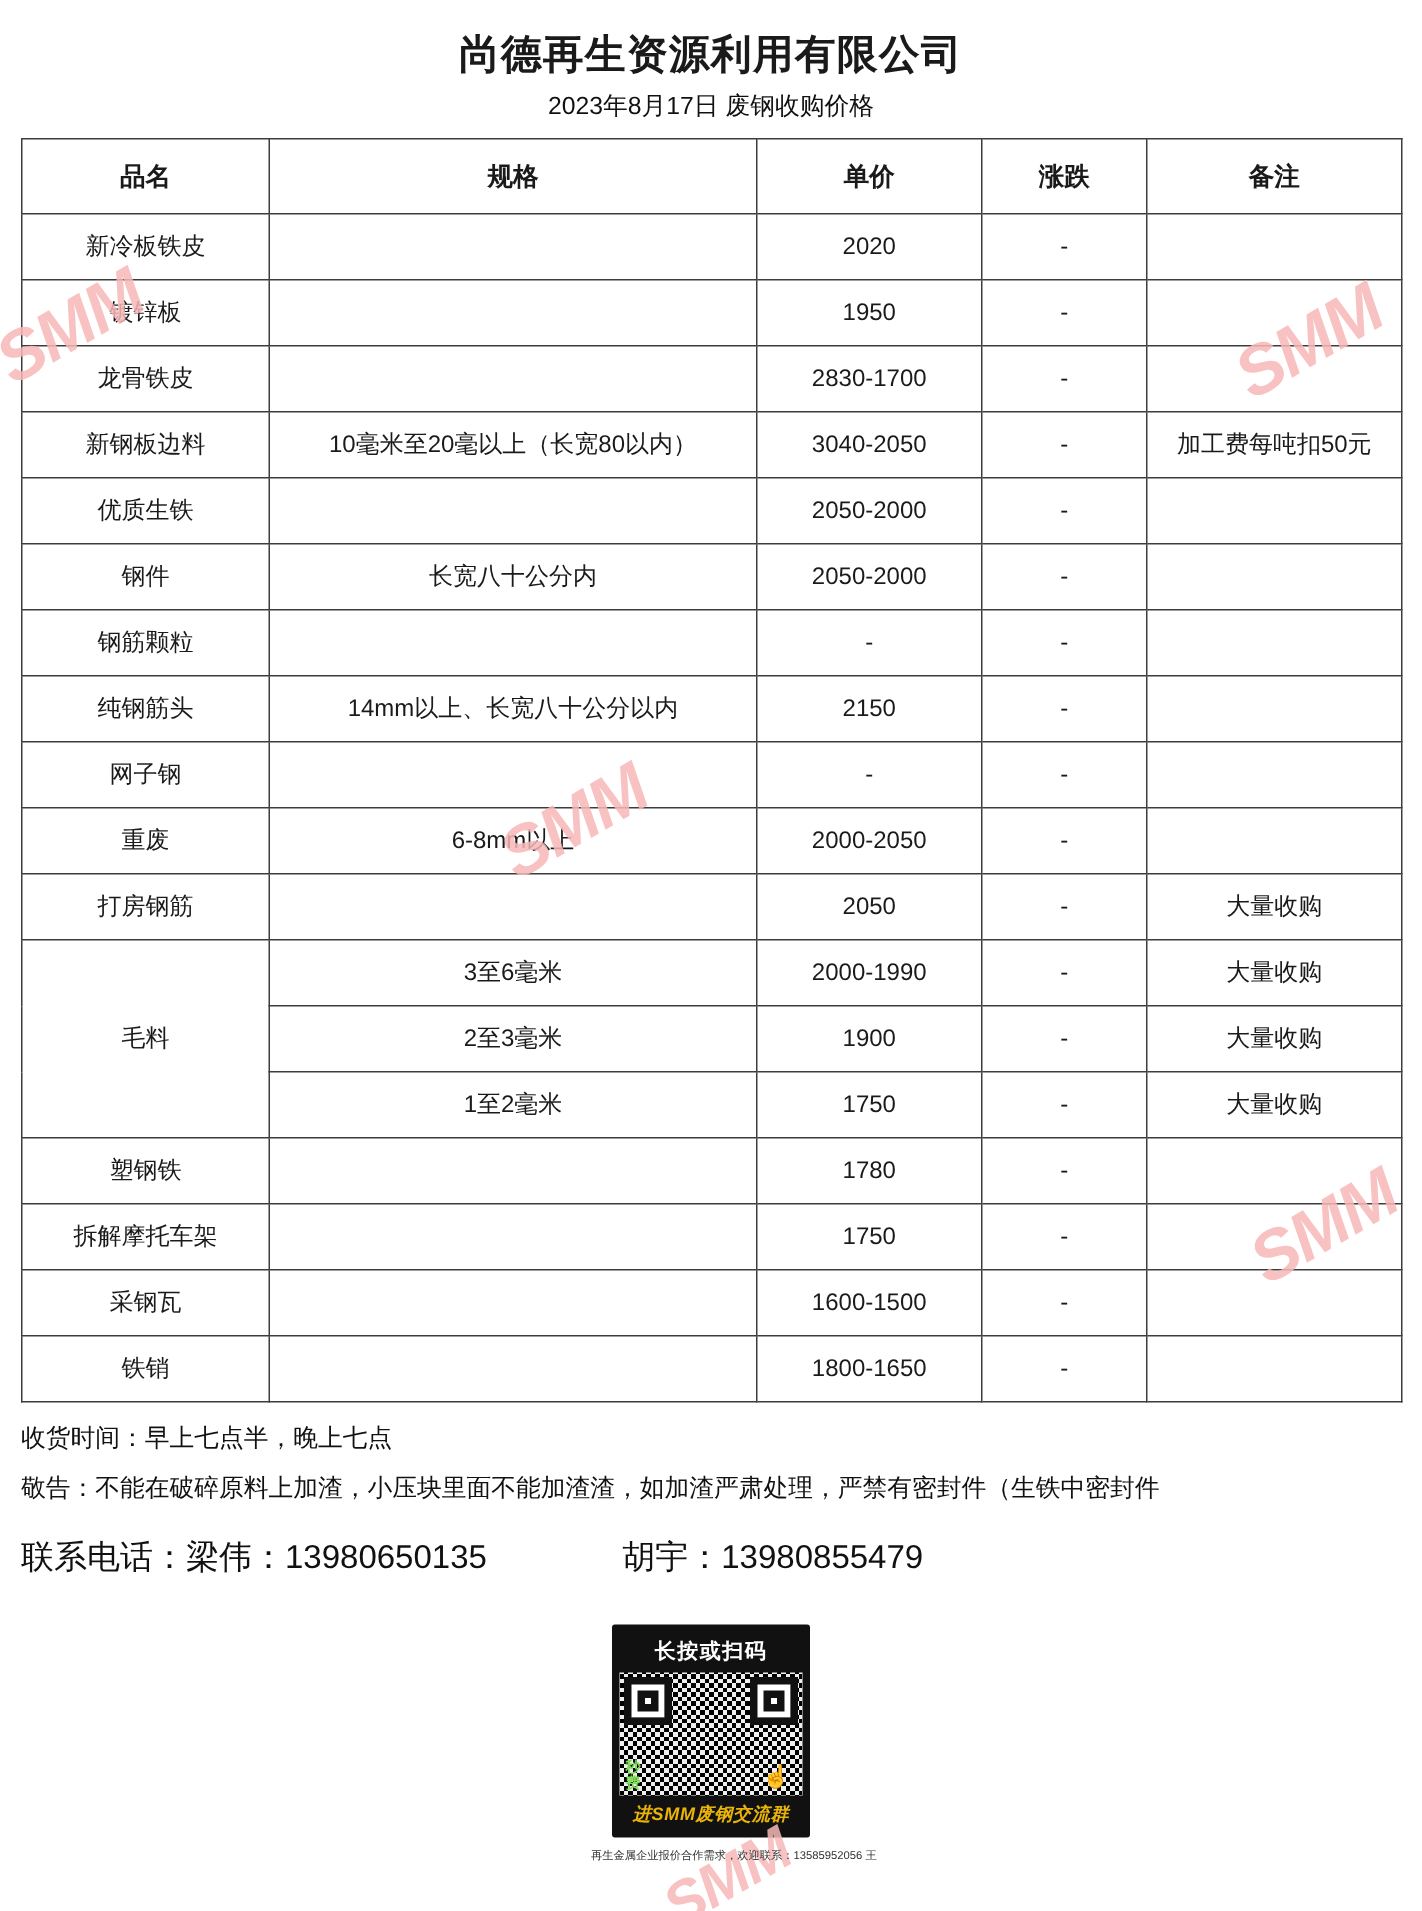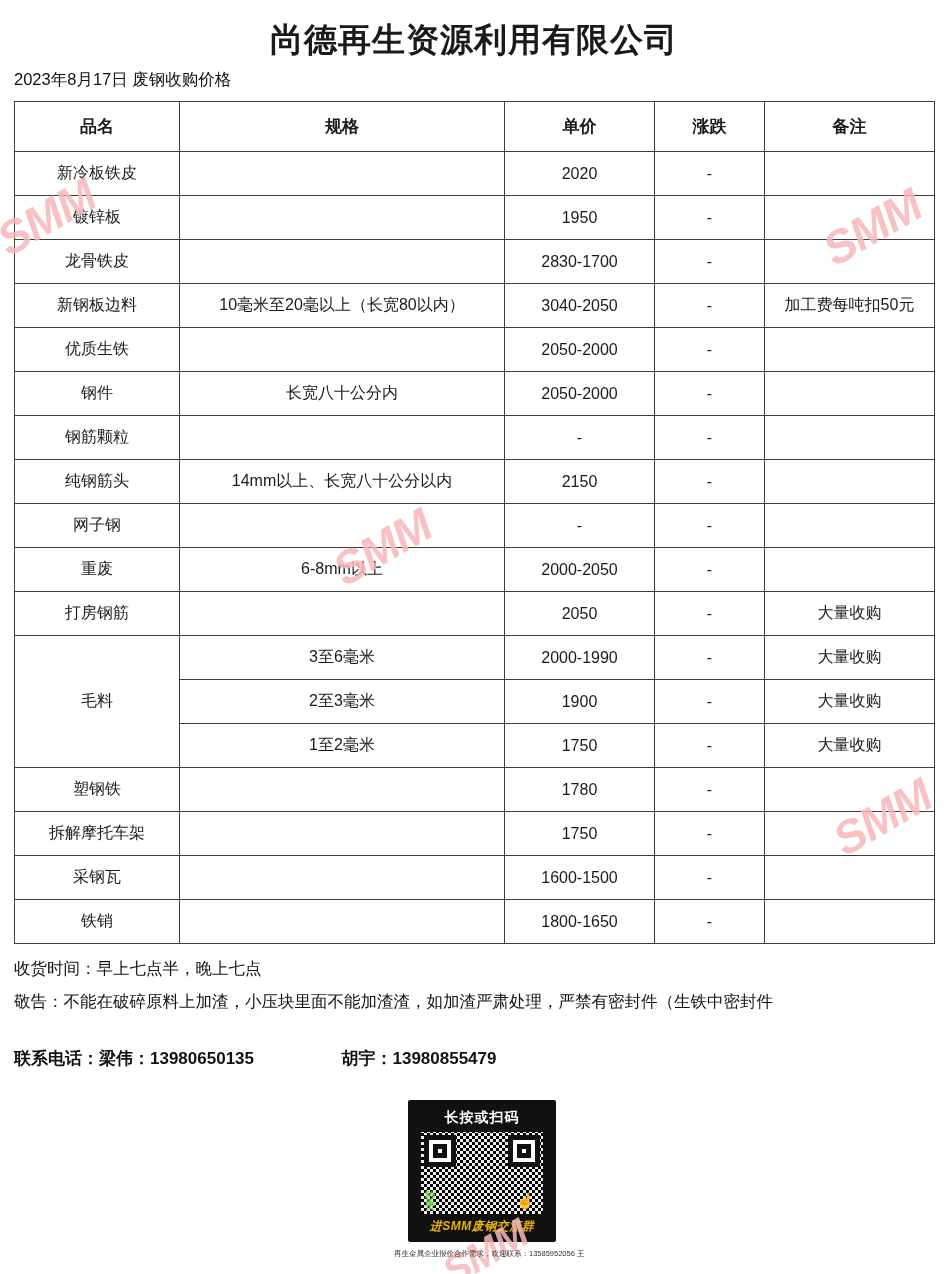--- a/index.html
+++ b/index.html
@@ -17,27 +17,27 @@
     overflow: hidden;
   }
   .page {
     position: relative;
     width: 948px;
     min-height: 1274px;
     padding: 10px 14px 0 14px;
   }
   .doc-title {
     text-align: center;
-    font-size: 33px;
+    font-size: 27px;
     font-weight: bold;
     letter-spacing: 1px;
     margin: 8px 0 6px 0;
   }
   .doc-subtitle {
-    text-align: left;
+    text-align: center;
     font-size: 16.5px;
     margin: 0 0 10px 0;
     color: #111;
   }
   table.price {
     border-collapse: collapse;
     width: 920px;
     margin: 0 auto;
     table-layout: fixed;
     background: transparent;
@@ -64,33 +64,32 @@
 
   .notes {
     width: 920px;
     margin: 10px auto 0 auto;
     font-size: 16.5px;
     line-height: 1.75;
     color: #111;
   }
   .notes .line { margin: 4px 0; }
   .contact {
-    margin-top: 28px;
-    font-size: 17px;
-    font-weight: bold;
+    margin-top: 12px;
+    font-size: 22px;
   }
   .contact .gap { display: inline-block; width: 78px; }
 
   .qr-wrap {
     margin: 26px auto 0 auto;
     width: 132px;
     text-align: center;
   }
   .qr-card {
-    width: 148px;
+    width: 132px;
     background: #111;
     padding: 5px 5px 4px 5px;
     border-radius: 2px;
   }
   .qr-head {
     color: #ffffff;
     font-size: 14px;
     font-weight: bold;
     letter-spacing: 1px;
     padding: 4px 0 5px 0;

